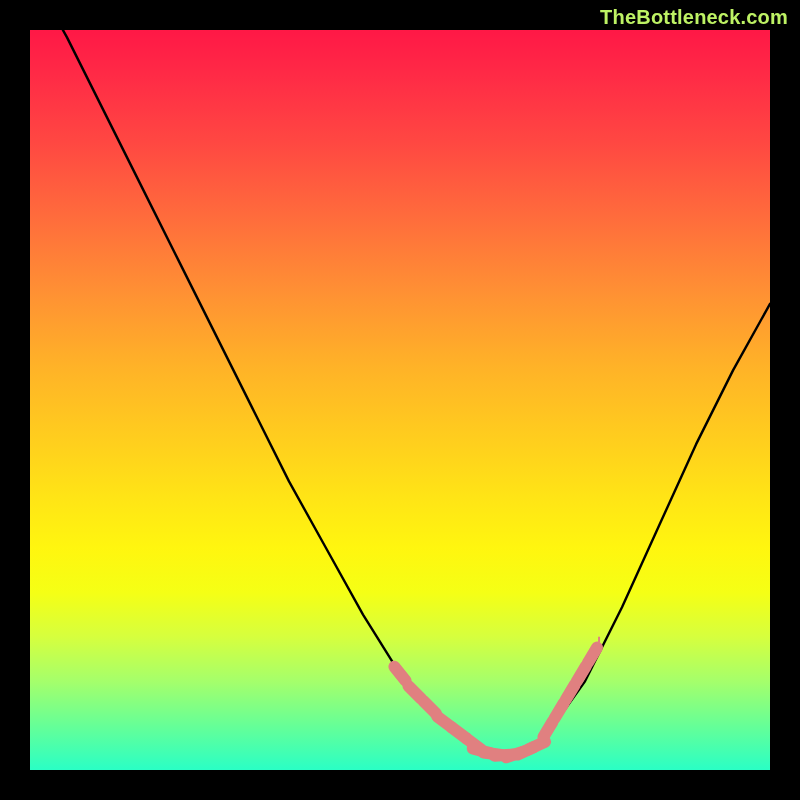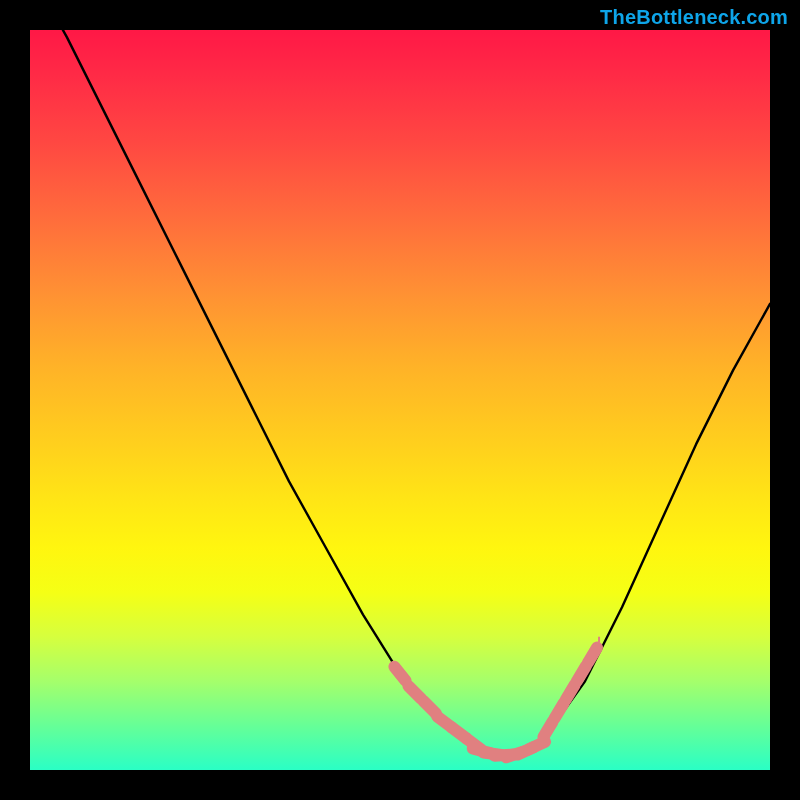--- a/index.html
+++ b/index.html
@@ -41,21 +41,21 @@
       #d6ff3e 82%,
       #a5ff6b 88%,
       #66ff97 94%,
       #2affc5 100%
     );
   }
   .watermark {
     position: absolute;
     top: 6px;
     right: 12px;
-    color: #0ea5e9;
+    color: #bef264;
     font-size: 20px;
     font-weight: 600;
     letter-spacing: 0.2px;
   }
   svg.curve {
     position: absolute;
     left: 0;
     top: 0;
     width: 740px;
     height: 740px;

